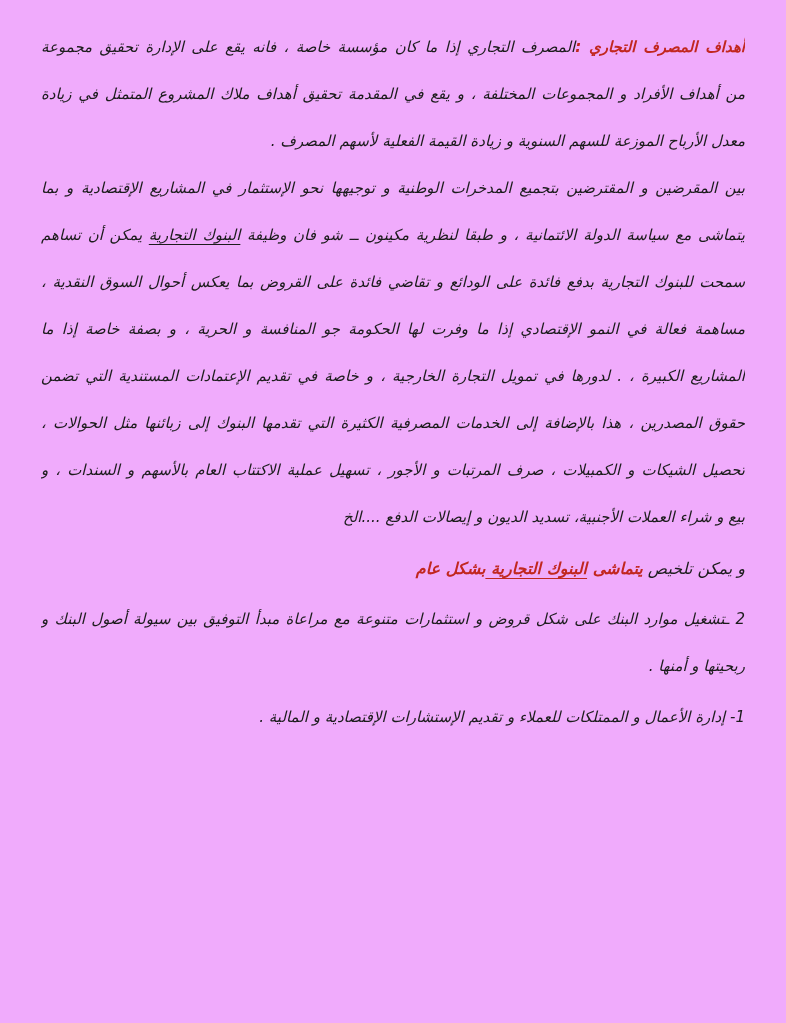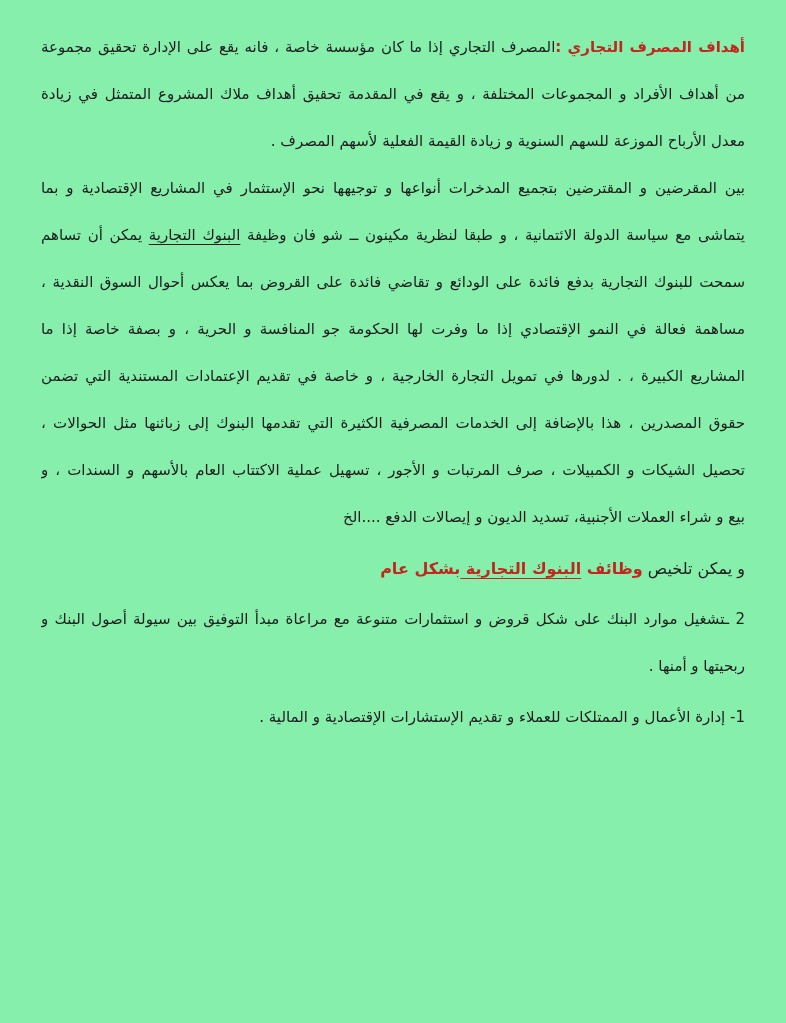--- a/index.html
+++ b/index.html
@@ -33,40 +33,40 @@
   .bold{font-weight:bold;}
   .u{text-decoration:underline;text-underline-offset:4px;}
   .heading{font-size:16px;}
   .mt4{margin-top:4px;}
   .mt6{margin-top:6px;}
   .mt12{margin-top:12px;}
 </style>
 </head>
 <body>
 
-<div class="page" style="--accent: #c1271f; color: rgb(28, 28, 28); background: #86efac;">
+<div class="page" style="--accent: #c1271f; color: rgb(28, 28, 28); background: #f0abfc; font-style: italic;">
 
   <div class="para">
     <div class="line"><span class="red bold">أهداف المصرف التجاري :</span><span>المصرف التجاري إذا ما كان مؤسسة خاصة ، فانه يقع على الإدارة تحقيق مجموعة</span></div>
     <div class="line">من أهداف الأفراد و المجموعات المختلفة ، و يقع في المقدمة تحقيق أهداف ملاك المشروع المتمثل في زيادة</div>
     <div class="line end">معدل الأرباح الموزعة للسهم السنوية و زيادة القيمة الفعلية لأسهم المصرف .</div>
   </div>
 
   <div class="para">
-    <div class="line">بين المقرضين و المقترضين  بتجميع المدخرات أنواعها و توجيهها نحو الإستثمار في المشاريع الإقتصادية و بما</div>
+    <div class="line">بين المقرضين و المقترضين  بتجميع المدخرات الوطنية و توجيهها نحو الإستثمار في المشاريع الإقتصادية و بما</div>
     <div class="line"><span>يتماشى مع سياسة الدولة الائتمانية ، و طبقا لنظرية مكينون ــ شو فان وظيفة </span><span class="u">البنوك التجارية</span><span>  يمكن أن تساهم</span></div>
     <div class="line">سمحت للبنوك التجارية بدفع فائدة على الودائع و تقاضي فائدة على القروض بما يعكس أحوال السوق النقدية ،</div>
     <div class="line">مساهمة فعالة في النمو الإقتصادي إذا ما وفرت لها الحكومة جو المنافسة و الحرية ، و بصفة خاصة إذا ما</div>
     <div class="line">المشاريع الكبيرة ، . لدورها في تمويل التجارة الخارجية ، و خاصة في تقديم  الإعتمادات المستندية التي تضمن</div>
     <div class="line">حقوق المصدرين ، هذا بالإضافة إلى الخدمات  المصرفية  الكثيرة التي تقدمها البنوك إلى زبائنها مثل الحوالات ،</div>
     <div class="line">تحصيل الشيكات و الكمبيلات ، صرف المرتبات و الأجور ، تسهيل عملية الاكتتاب العام بالأسهم و السندات ، و</div>
     <div class="line end">بيع و شراء العملات  الأجنبية، تسديد الديون و إيصالات الدفع  ....الخ</div>
   </div>
 
-  <div class="line end heading mt4"><span>و يمكن تلخيص </span><span class="red bold">وظائف </span><span class="red bold u">البنوك التجارية </span><span class="red bold"> بشكل عام</span></div>
+  <div class="line end heading mt4"><span>و يمكن تلخيص </span><span class="red bold">يتماشى </span><span class="red bold u">البنوك التجارية </span><span class="red bold"> بشكل عام</span></div>
 
 
   <div class="para mt4">
     <div class="line">2 ـتشغيل موارد البنك على شكل قروض و استثمارات متنوعة مع مراعاة مبدأ التوفيق بين سيولة أصول البنك و</div>
     <div class="line end">ربحيتها و أمنها .</div>
   </div>
 
 
   <div class="para mt4">
     <div class="line end">1- إدارة الأعمال و الممتلكات للعملاء و تقديم الإستشارات الإقتصادية و المالية .</div>

